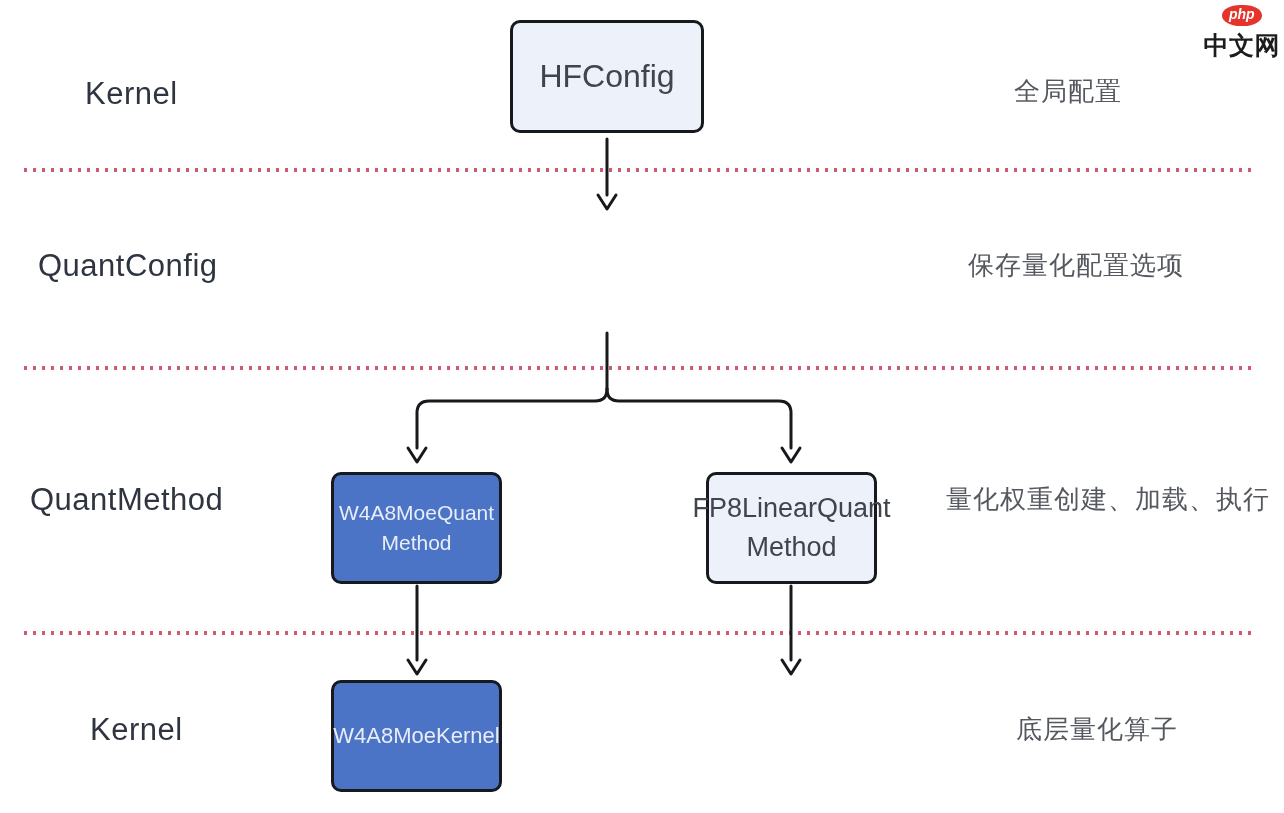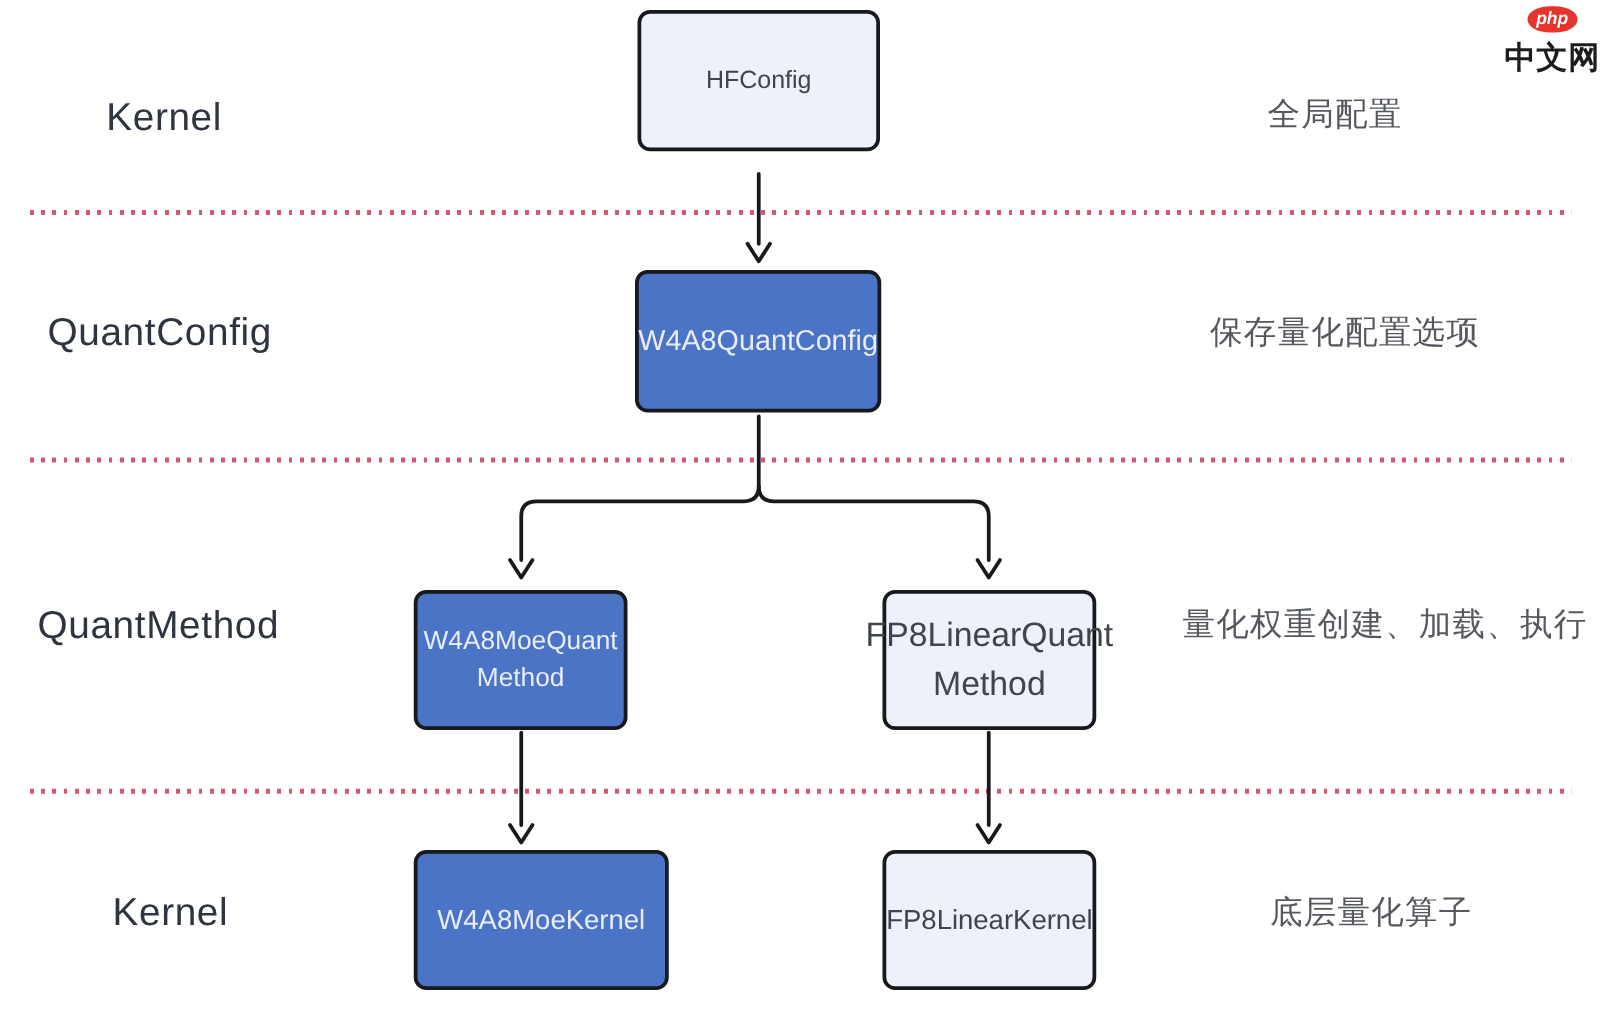--- a/index.html
+++ b/index.html
@@ -69,45 +69,39 @@
   <div class="row-label" style="left:85px;top:76px">Kernel</div>
   <div class="row-label" style="left:38px;top:248px">QuantConfig</div>
   <div class="row-label" style="left:30px;top:482px">QuantMethod</div>
   <div class="row-label" style="left:90px;top:712px">Kernel</div>
 
   <div class="annotation" style="left:1014px;top:74px">全局配置</div>
   <div class="annotation" style="left:946px;top:482px">量化权重创建、加载、执行</div>
   <div class="annotation" style="left:968px;top:248px">保存量化配置选项</div>
   <div class="annotation" style="left:1016px;top:712px">底层量化算子</div>
 
-  <div class="node light" style="left:510px;top:8px;width:194px;height:113px;font-size:20px">
+  <div class="node light" style="left:510px;top:20px;width:194px;height:113px;font-size:32px">
     <span>HFConfig</span>
   </div>
 
-  <div class="node blue" style="left:508px;top:216px;width:197px;height:114px;font-size:23px">
-    <span>W4A8QuantConfig</span>
-  </div>
 
   <div class="node blue" style="left:331px;top:472px;width:171px;height:112px;font-size:21px">
     <span>W4A8MoeQuant</span>
     <span>Method</span>
   </div>
 
   <div class="node light" style="left:706px;top:472px;width:171px;height:112px;font-size:27px">
     <span>FP8LinearQuant</span>
     <span>Method</span>
   </div>
 
-  <div class="node blue" style="left:331px;top:680px;width:204px;height:112px;font-size:22px">
+  <div class="node blue" style="left:331px;top:680px;width:171px;height:112px;font-size:22px">
     <span>W4A8MoeKernel</span>
   </div>
 
-  <div class="node light" style="left:706px;top:680px;width:171px;height:112px;font-size:22px">
-    <span>FP8LinearKernel</span>
-  </div>
 
   <svg class="arrows" width="1284" height="813" viewBox="0 0 1284 813">
 
     <path d="M607,139 L607,195"></path>
     <path d="M598,195 L607,209 L616,195"></path>
 
     <path d="M607,333 L607,389"></path>
     <path d="M607,389 Q607,401 595,401 L429,401 Q417,401 417,413 L417,448"></path>
     <path d="M408,448 L417,462 L426,448"></path>
     <path d="M607,389 Q607,401 619,401 L779,401 Q791,401 791,413 L791,448"></path>

